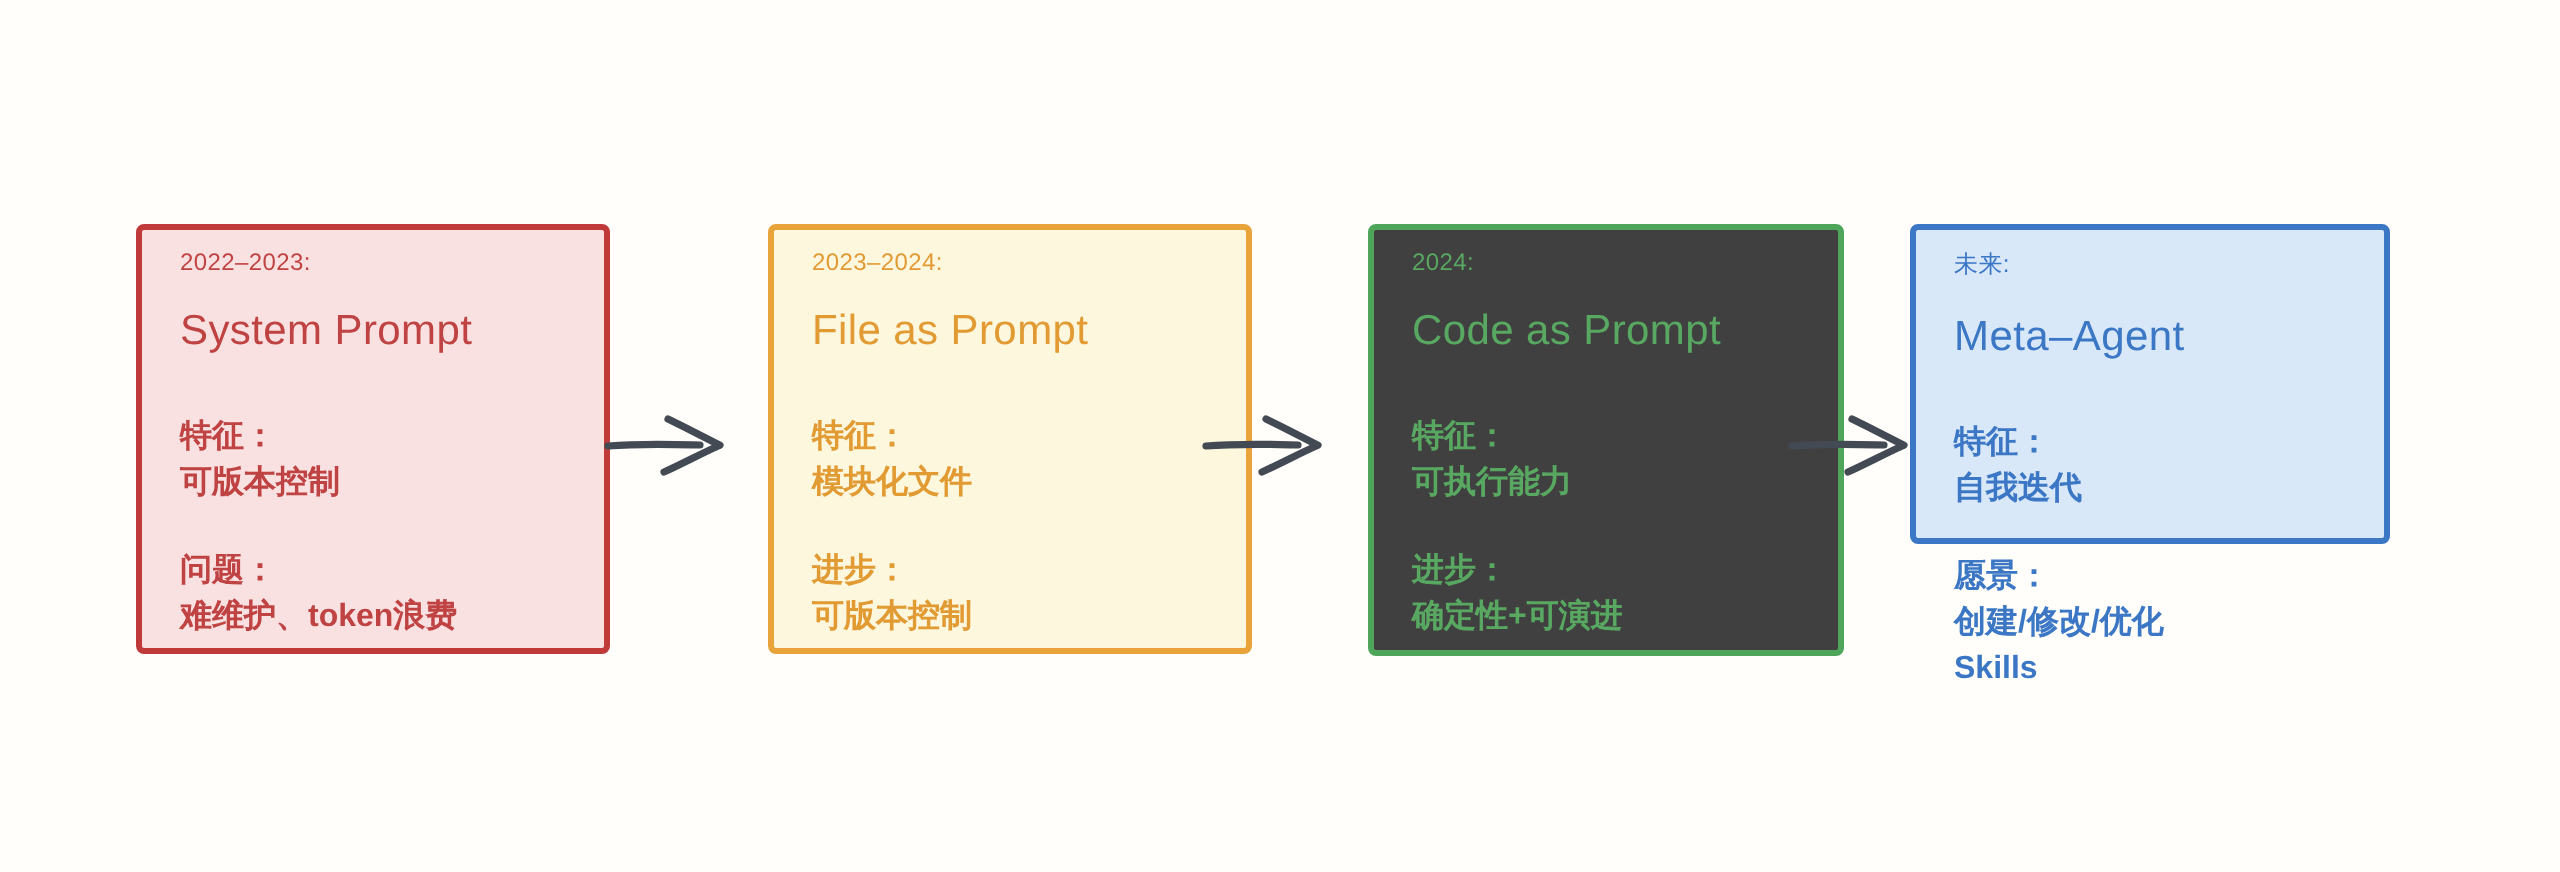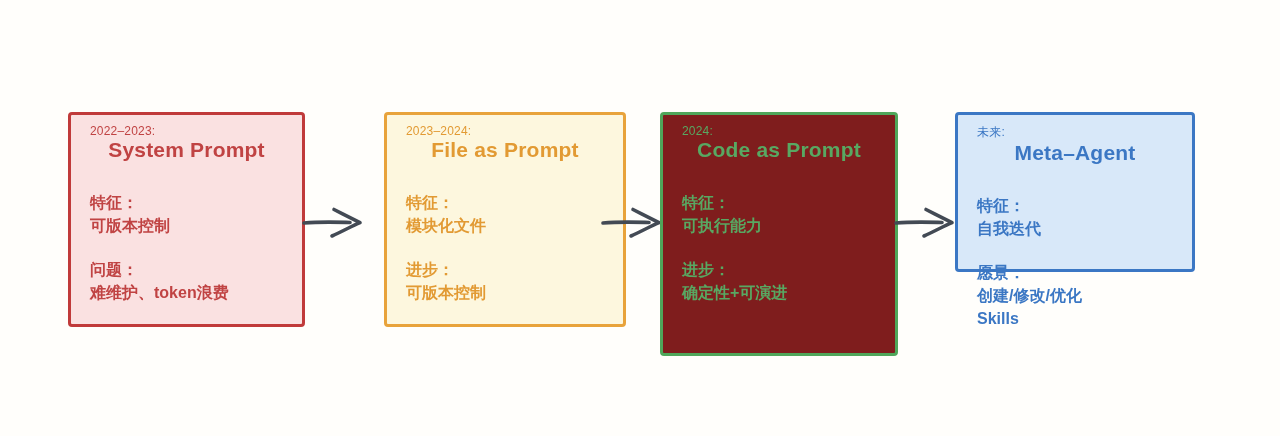--- a/index.html
+++ b/index.html
@@ -20,23 +20,23 @@
     box-sizing: border-box;
     padding: 9px 19px 0 19px;
   }
   .card .era {
     font-size: 12px;
     font-weight: 500;
     letter-spacing: 0.2px;
   }
   .card .title {
     font-size: 21px;
-    font-weight: 700;
+    font-weight: 400;
+    margin-top: 16px;
     letter-spacing: 0.2px;
-    text-align: center;
   }
   .card .section { margin-top: 29px; }
   .card .section + .section { margin-top: 21px; }
   .card .label,
   .card .value {
     font-size: 16px;
     font-weight: 700;
     line-height: 23px;
   }
   .card .value { white-space: pre-line; }
@@ -83,21 +83,21 @@
       <div class="label">进步：</div>
       <div class="value">可版本控制</div>
     </div>
   </div>
 
   <svg class="arrow" style="left: 600px; top: 200px; color: rgb(67, 74, 84);" width="66" height="44" viewBox="0 0 66 44">
     <path d="M3 23 C 20 21.6, 36 22.2, 49 22.5"></path>
     <path d="M33 9.5 C 42 14, 53 19.5, 59 22.6 C 51 26, 41 31.5, 31 36"></path>
   </svg>
 
-  <div class="card" style="left: 660px; width: 238px; height: 244px; border-color: rgb(79, 166, 90); background-color: #7f1d1d; color: rgb(88, 168, 98);">
+  <div class="card" style="left: 684px; width: 238px; height: 216px; border-color: rgb(79, 166, 90); background-color: #404040; color: rgb(88, 168, 98);">
     <div class="era">2024:</div>
     <div class="title">Code as Prompt</div>
     <div class="section">
       <div class="label">特征：</div>
       <div class="value">可执行能力</div>
     </div>
     <div class="section">
       <div class="label">进步：</div>
       <div class="value">确定性+可演进</div>
     </div>

